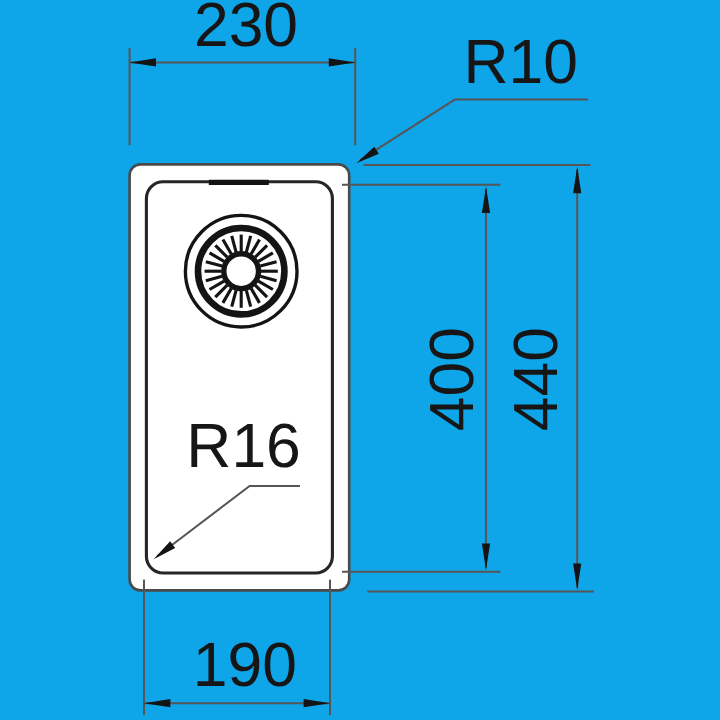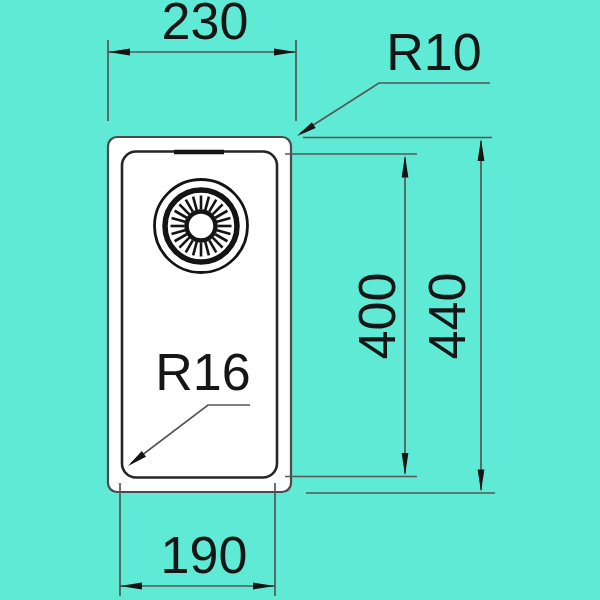--- a/index.html
+++ b/index.html
@@ -7,21 +7,21 @@
     padding: 0;
     background: #ffffff;
     width: 600px;
     height: 600px;
     overflow: hidden;
   }
   .stage {
     position: relative;
     width: 600px;
     height: 600px;
-    background: #5eead4;
+    background: #0ea5e9;
   }
   svg {
     display: block;
   }
   text {
     font-family: "Liberation Sans", "DejaVu Sans", sans-serif;
     font-size: 52px;
     font-weight: 400;
   }
 </style>

